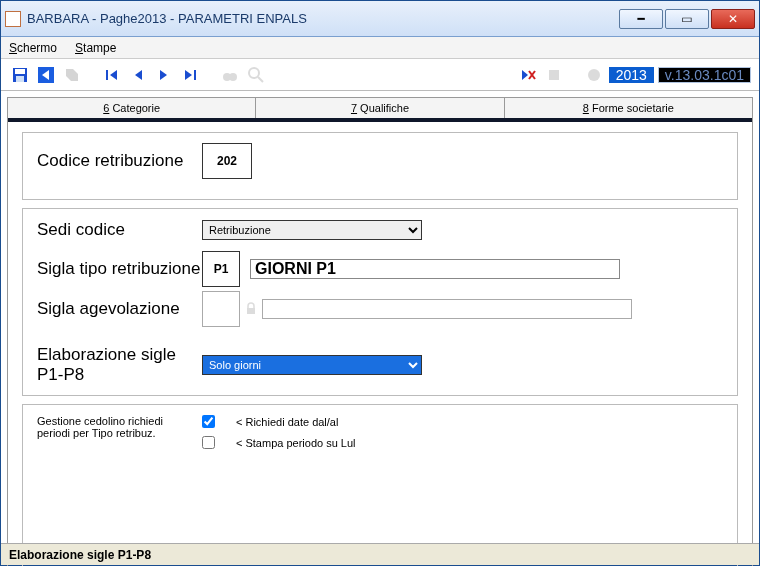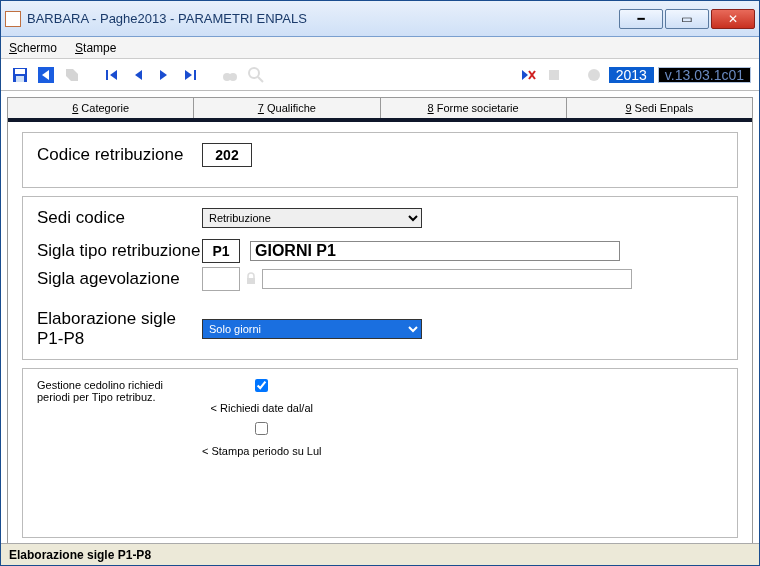--- a/index.html
+++ b/index.html
@@ -36,26 +36,26 @@
   .tab { flex:1; text-align:center; padding: 4px 6px; border-right:1px solid #999; background:#f4f4f4; cursor:pointer; font-size:11px; }
   .tab:last-child { border-right:none; }
   .tab u { text-decoration: underline; }
   .tab.active { background:#fff; font-weight:bold; border-bottom: 2px solid #fff; position:relative; top:1px; }
   
   
   .formarea { padding: 10px 14px; }
   .fieldset { border:1px solid #bbb; padding: 10px 14px; margin-bottom: 8px; }
   .row { display:flex; align-items:center; margin-bottom: 10px; min-height: 22px; }
   .label { width: 165px; font-size: 17px; }
-  .input-sm { width: 50px; height: 24px; border:1px solid #333; padding: 2px 4px; font-size:14px; font-weight:bold; text-align:center; }
+  .input-sm { width: 50px; height: 36px; border:1px solid #333; padding: 2px 4px; font-size:12px; font-weight:bold; text-align:center; }
   .input-wide { flex:1; max-width:370px; height:20px; border:1px solid #888; padding:2px 4px; font-size:16px; font-weight:bold; }
   .select { width: 220px; height: 20px; border:1px solid #333; font-size:11px; padding: 0 2px; }
   .select.highlight { background:#1a6fe0; color:#fff; }
   .lock-icon { width:14px; height:14px; margin: 0 4px; opacity:0.5; }
-  .chk-row { display:flex; align-items:center; gap:10px; margin-bottom:8px; font-size:11px;flex-direction:column; }
+  .chk-row { display:flex; align-items:flex-end; gap:21px; margin-bottom:8px; font-size:11px; }
   .chk { width:13px; height:13px; }
   
   
   .statusbar { position:absolute; bottom:0; left:0; right:0; height:22px; background:#ece9d8; border-top:1px solid #aaa; display:flex; align-items:center; padding:0 8px; font-size:12px; font-weight:bold; }
 </style>
 </head>
 <body>
 
 <div class="window">
 
@@ -150,21 +150,20 @@
     </div>
     <div class="badge blue">2013</div>
     <div class="badge out">v.13.03.1c01</div>
   </div>
 
   <div class="tabs-wrap">
     <div class="tabrow">
       <div class="tab"><u>6</u> Categorie</div>
       <div class="tab"><u>7</u> Qualifiche</div>
       <div class="tab"><u>8</u> Forme societarie</div>
-      <div class="tab"><u>9</u> Sedi Enpals</div>
     </div>
 
     <div class="formarea">
 
       <div class="fieldset">
         <div class="row">
           <div class="label">Codice retribuzione</div>
           <input class="input-sm" value="202" style="">
         </div>
       </div>

